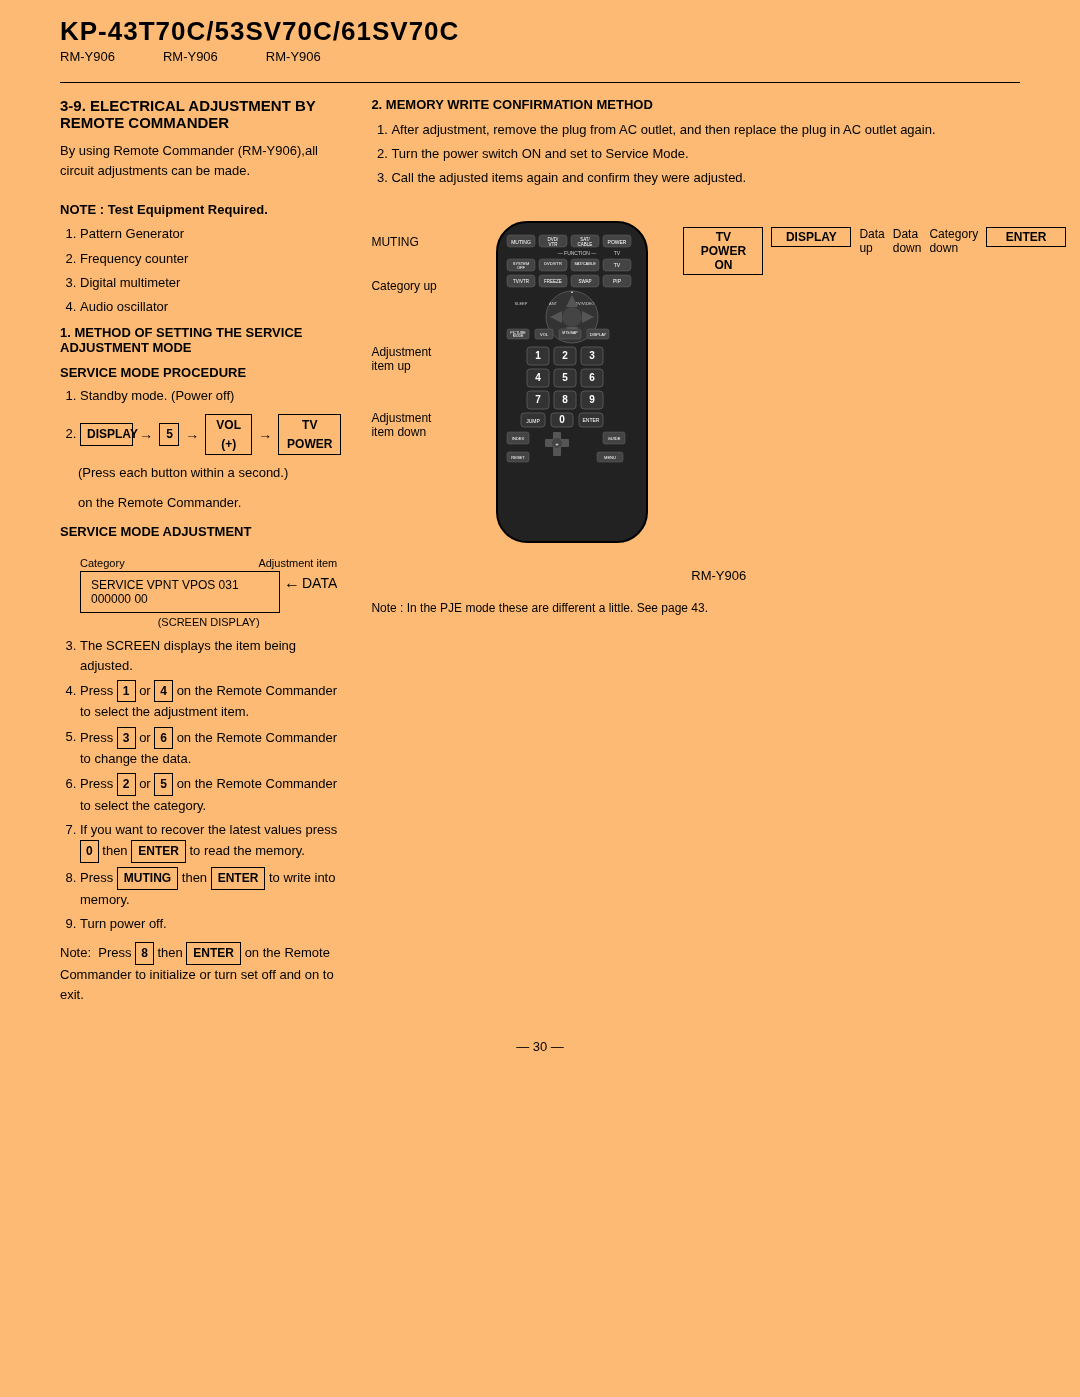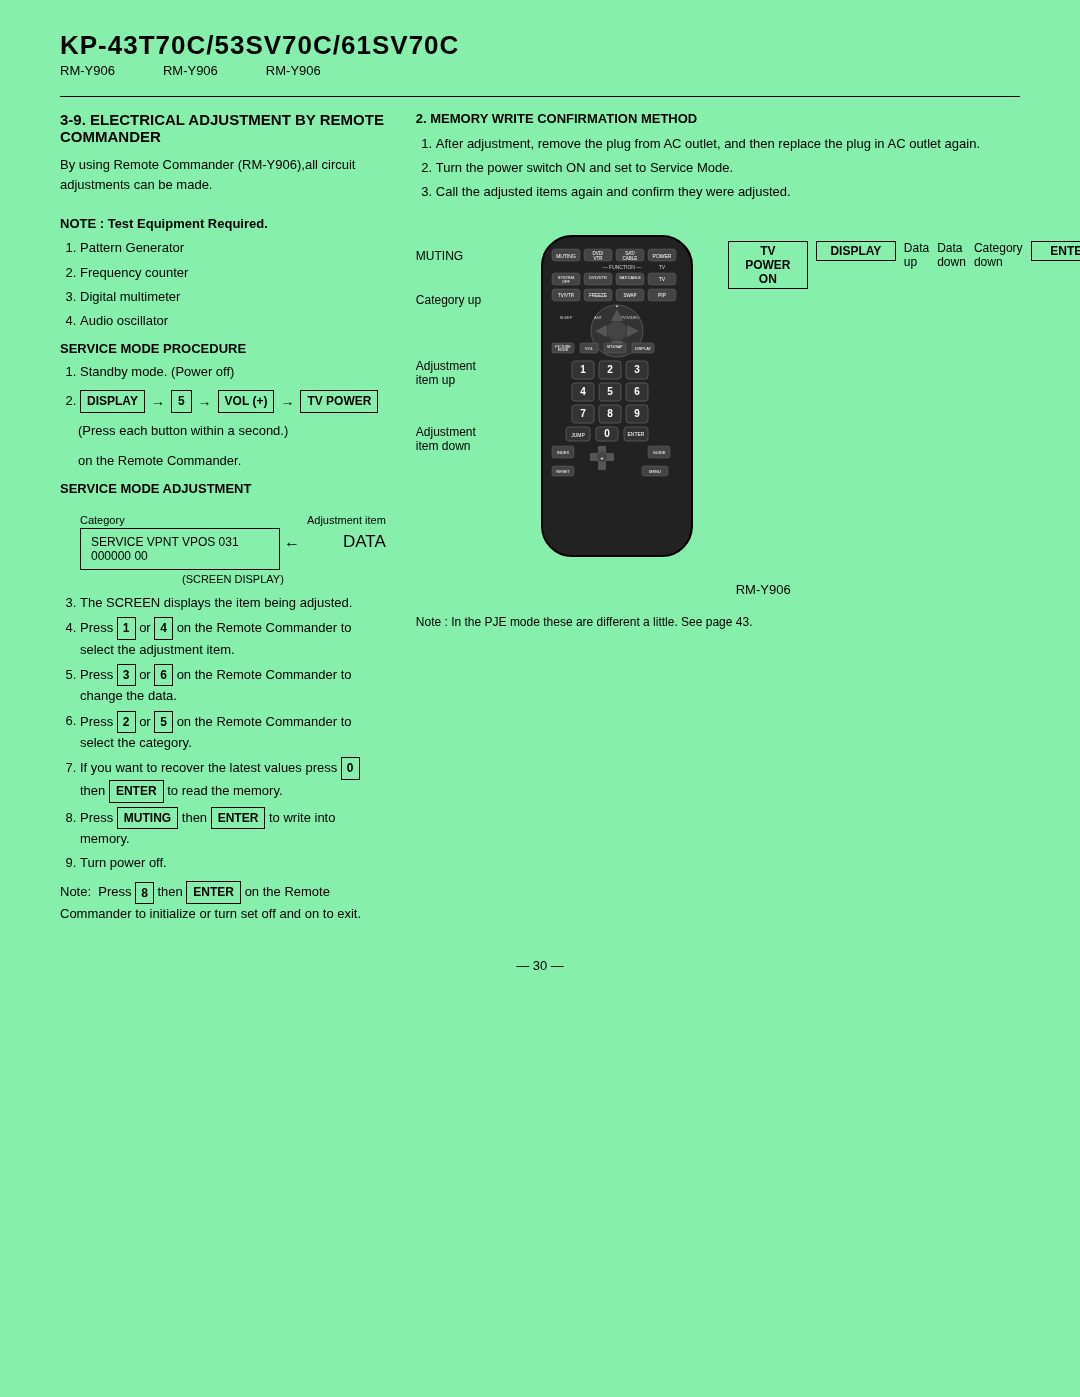--- a/index.html
+++ b/index.html
@@ -8,23 +8,23 @@
       font-size: 13px;
       background: #fff;
       color: #000;
       width: 1080px;
       min-height: 1397px;
       padding: 0;
     }
     .page {
       width: 1080px;
       min-height: 1397px;
-      padding: 30px 60px 40px 60px;
+      padding: 16px 60px 40px 60px;
       position: relative;
-      background: #86efac;
+      background: #fdba74;
     }
     .header {
       margin-bottom: 18px;
     }
     .header h1 {
       font-size: 26px;
       font-weight: bold;
       letter-spacing: 1px;
     }
     .header .models {
@@ -191,20 +191,21 @@
       <p>By using Remote Commander (RM-Y906),all circuit adjustments can be made.</p>
       <br>
       <p class="note-line">NOTE : Test Equipment Required.</p>
       <ol>
         <li>Pattern Generator</li>
         <li>Frequency counter</li>
         <li>Digital multimeter</li>
         <li>Audio oscillator</li>
       </ol>
 
+      <div class="section-subtitle">1.  METHOD OF SETTING THE SERVICE ADJUSTMENT MODE</div>
 
       <div class="subsection-title">SERVICE MODE PROCEDURE</div>
 
       <ol>
         <li>
           <span>Standby mode. (Power off)</span>
         </li>
         <li>
           <div class="procedure-line">
             <span class="box-label">DISPLAY</span>
@@ -232,21 +233,21 @@
               <span>Adjustment item</span>
             </div>
             <div style="display: flex; align-items: flex-start;">
               <div class="screen-display-box">
                 <div>SERVICE VPNT VPOS 031</div>
                 <div>000000  00</div>
               </div>
               <div style="display: flex; flex-direction: column; align-items: flex-start; margin-left: 4px; margin-top: 4px;">
                 <div style="display: flex; align-items: center; gap: 2px; font-size: 11px;">
                   <span style="font-size: 16px; line-height: 1;">←</span>
-                  <span style="font-size: 17px; margin-left: 41px;">DATA</span>
+                  <span style="font-size: 14px;">DATA</span>
                 </div>
               </div>
             </div>
             <div class="screen-display-caption">(SCREEN DISPLAY)</div>
           </div>
         </div>
       </div>
 
       <ol start="3">
         <li>

